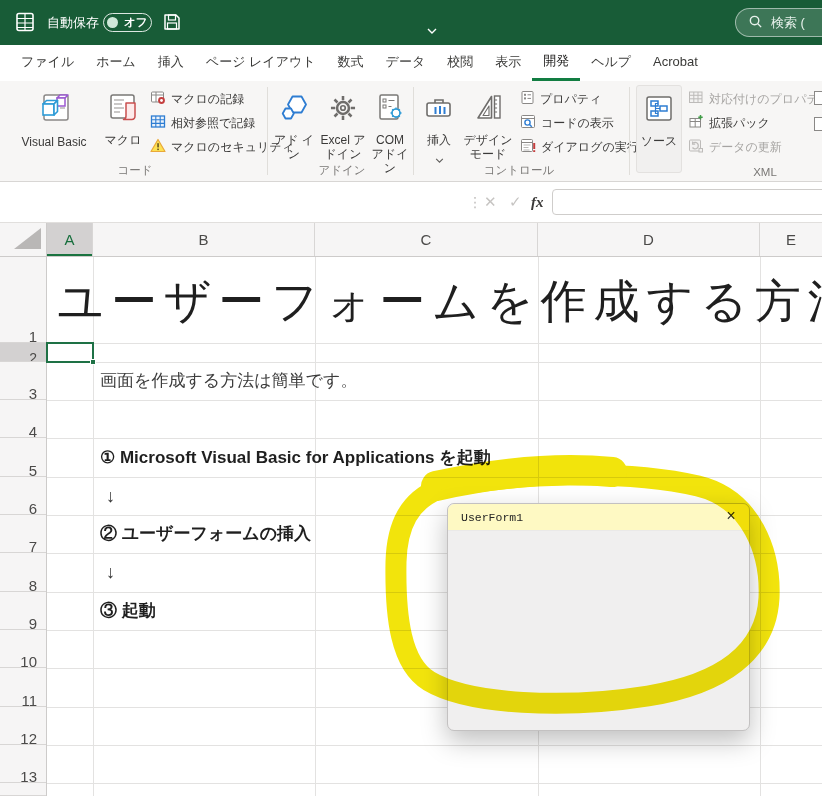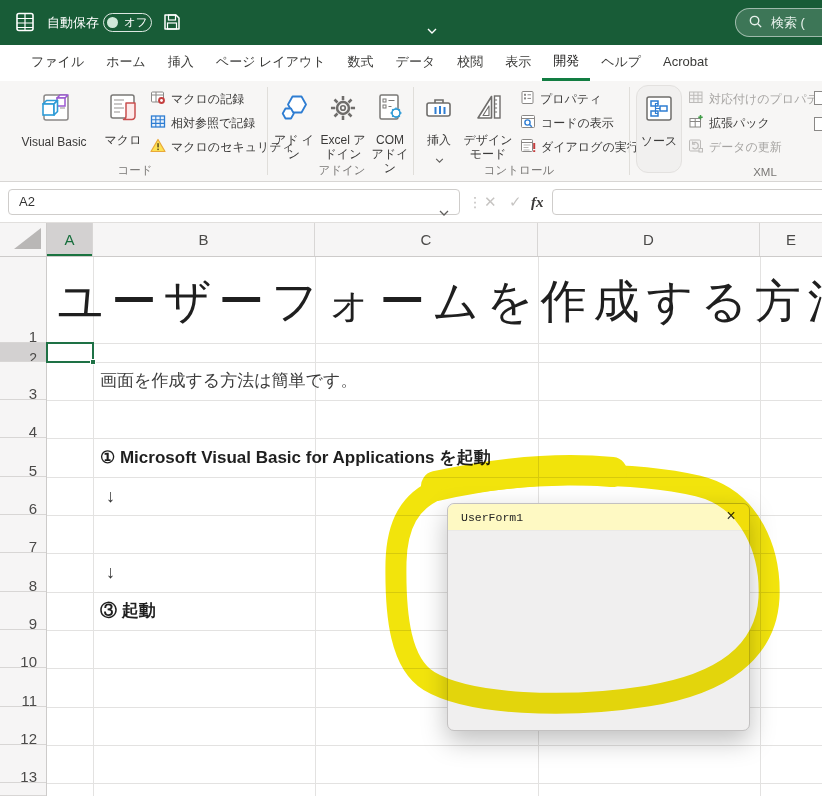--- a/index.html
+++ b/index.html
@@ -7,28 +7,28 @@
     font-family:"Liberation Sans", sans-serif; -webkit-font-smoothing:antialiased; }
   .abs { position:absolute; }
 
   
   .titlebar { position:absolute; left:0; top:0; width:822px; height:45px; background:#185C37; }
   .tb-text { color:#ffffff; font-size:13px; line-height:45px; white-space:nowrap; }
   .autosave-pill { position:absolute; left:103px; top:13px; width:49px; height:19px;
     border:1.4px solid rgba(255,255,255,.85); border-radius:10px; }
   .autosave-knob { position:absolute; left:3px; top:2.5px; width:11px; height:11px;
     border-radius:50%; background:#cfe8d9; }
-  .autosave-state { position:absolute; left:20px; top:0; font-size:11.5px; line-height:16px; color:#fff; }
+  .autosave-state { position:absolute; left:20px; top:0; font-size:11.5px; line-height:16px; color:#fff;font-weight:bold; }
   .search-pill { position:absolute; left:735px; top:8px; width:120px; height:29px;
     border:1px solid rgba(255,255,255,.5); border-radius:15px; background:rgba(255,255,255,.16);
     display:flex; align-items:center; padding-left:12px; gap:8px; color:#e9f3ed; font-size:13px; }
 
   
   .tabrow { position:absolute; left:0; top:45px; width:822px; height:36px; background:#ffffff;
-    display:flex; align-items:stretch; padding-left:20px; }
+    display:flex; align-items:stretch; padding-left:10px; }
   .tab { font-size:13px; color:#3a3a38; padding:0 11px; line-height:34px; white-space:nowrap; }
   .tab.active { color:#1c1b1a; border-bottom:3px solid #127d42; line-height:31px; }
 
   
   .ribbon { position:absolute; left:0; top:81px; width:822px; height:101px; background:#f7f6f5;
     border-bottom:1px solid #d8d6d4; }
   .bigbtn { position:absolute; top:4px; height:88px; display:flex; flex-direction:column;
     align-items:center; padding-top:6px; }
   .bigbtn .lbl { font-size:12px; line-height:14px; color:#3b3a39; text-align:center; margin-top:4px; white-space:pre-line; }
   .smallbtn { position:absolute; height:20px; display:flex; align-items:center; gap:5px;
@@ -290,21 +290,21 @@
           <path d="M3.5 7h7M3.5 9.5h5M3.5 12h6" stroke="#b9b7b5" fill="none"></path>
           <rect x="13.2" y="5" width="2" height="6" fill="#c43e3e"></rect>
           <rect x="13.2" y="12.2" width="2" height="1.8" fill="#c43e3e"></rect>
         </svg>
     </span>
     <span>ダイアログの実行</span>
   </div>
   <div class="glabel" style="left:419px;width:200px">コントロール</div>
   <div class="gsep" style="left:629px"></div>
 
-  <div class="bigbtn" style="left:636px;width:46px;background:#f1f0ef;border:1px solid #e3e1df;border-radius:12px">
+  <div class="bigbtn" style="left:636px;width:46px;background:#f1f0ef;border:1px solid #e3e1df;border-radius:3px">
     <span>
       <svg width="34" height="34" viewBox="0 0 34 34">
           <rect x="5" y="5" width="24" height="23" rx="2" fill="#fff" stroke="#6f6d6b" stroke-width="1.5"></rect>
           <rect x="9" y="9" width="7" height="5" fill="none" stroke="#2e7dd2" stroke-width="1.5"></rect>
           <rect x="18" y="14" width="7" height="5" fill="none" stroke="#2e7dd2" stroke-width="1.5"></rect>
           <rect x="9" y="19" width="7" height="5" fill="none" stroke="#2e7dd2" stroke-width="1.5"></rect>
           <path d="M16 11.5h-2.5v10H16M14 16.5h4" fill="none" stroke="#2e7dd2" stroke-width="1.2"></path>
         </svg>
     </span>
     <span class="lbl">ソース</span>
@@ -339,28 +339,20 @@
     </span>
     <span>データの更新</span>
   </div>
   <div class="glabel" style="left:690px;width:150px">XML</div>
 
   <div class="abs" style="left:814px;top:10px;width:10px;height:14px;border:1.5px solid #8a8886;border-right:none;background:#fff"></div>
   <div class="abs" style="left:814px;top:36px;width:10px;height:14px;border:1.5px solid #8a8886;border-right:none;background:#fff"></div>
 </div>
 
 <div class="fstrip">
-  <div class="namebox">
-    <span>A2</span>
-    <span class="abs" style="right:10px;top:10px">
-      <svg width="10" height="6" viewBox="0 0 10 6">
-          <path d="M1 1l4 4 4-4" fill="none" stroke="#605e5c" stroke-width="1.3"></path>
-        </svg>
-    </span>
-  </div>
   <span class="abs" style="left:468px;top:7px;color:#c0bebc;font-size:14px;line-height:26px">⋮</span>
   <span class="abs fx-glyphs" style="left:484px;top:7px">✕</span>
   <span class="abs fx-glyphs" style="left:509px;top:7px">✓</span>
   <span class="abs" style="left:531px;top:7px;font-family:'Liberation Serif',serif;font-style:italic;font-weight:bold;font-size:15px;line-height:26px;color:#3b3a39">fx</span>
   <div class="forminput"></div>
 </div>
 
 <div class="colheads">
   <div class="corner">
     <svg width="47" height="33" viewBox="0 0 47 33">
@@ -409,20 +401,21 @@
     <div class="rowhead" style="top:411px;height:39px;line-height:66px">11</div>
     <div class="rowhead" style="top:450px;height:38px;line-height:64px">12</div>
     <div class="rowhead" style="top:488px;height:38px;line-height:64px">13</div>
     <div class="rowhead" style="top:526px;height:13px;line-height:50px">14</div>
   </div>
 
   <div class="title-big">ユーザーフォームを作成する方法</div>
   <div class="celltext" style="left:100px;top:105px;line-height:38px">画面を作成する方法は簡単です。</div>
   <div class="celltext bold" style="left:100px;top:181px;line-height:39px">① Microsoft Visual Basic for Applications を起動</div>
   <div class="celltext" style="left:106px;top:220px;line-height:38px;font-size:18px;color:#333">↓</div>
+  <div class="celltext bold" style="left:100px;top:258px;line-height:38px">② ユーザーフォームの挿入</div>
   <div class="celltext" style="left:106px;top:296px;line-height:39px;font-size:18px;color:#333">↓</div>
   <div class="celltext bold" style="left:100px;top:335px;line-height:38px">③ 起動</div>
 
   <div class="selbox">
     <div class="selhandle"></div>
   </div>
 
   <div class="userform">
     <div class="uf-titlebar">
       <span class="uf-title">UserForm1</span>

